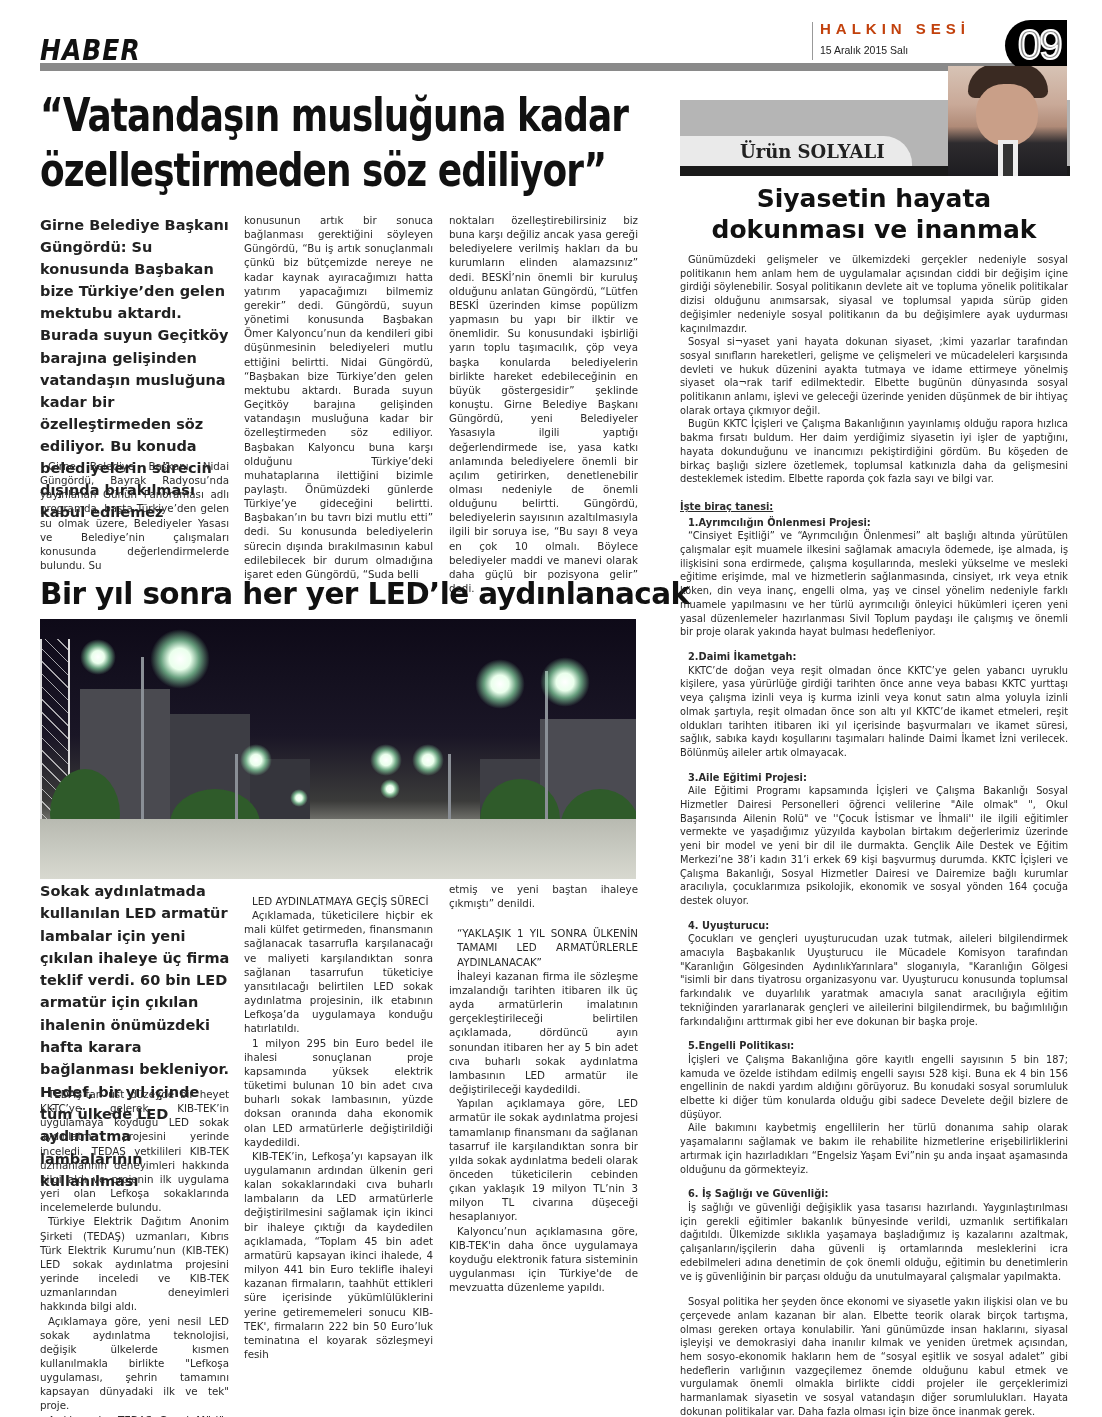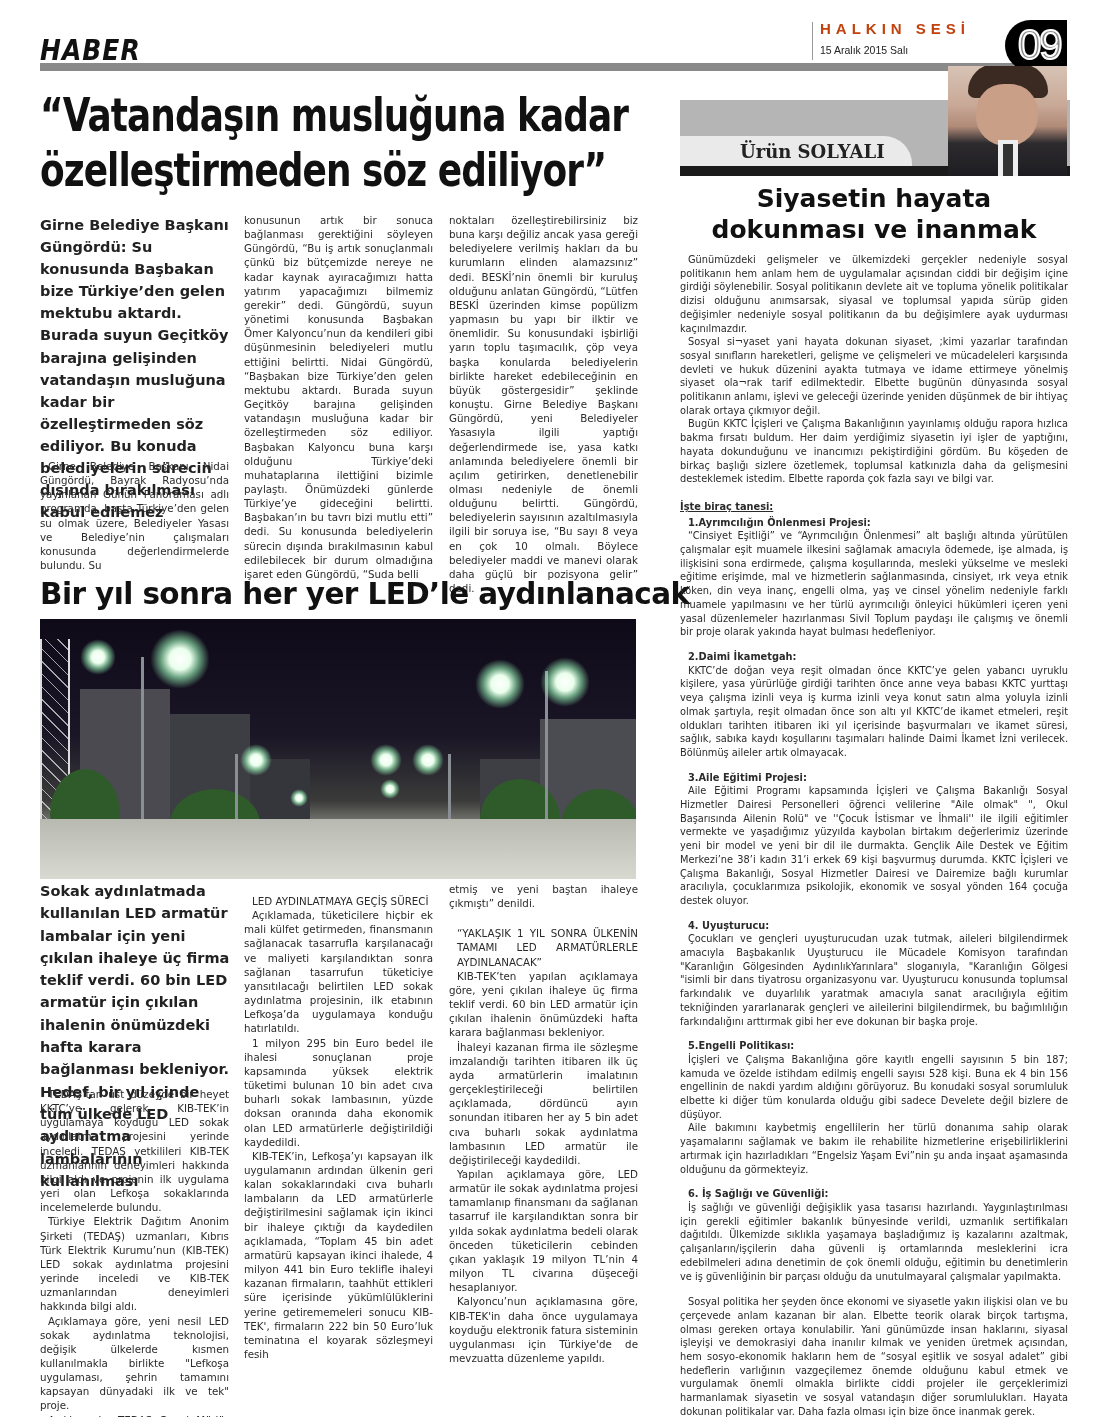--- a/index.html
+++ b/index.html
@@ -105,23 +105,22 @@
 </div>
 <div class="abs col-text" style="left:244px;top:882px;width:189px;">
   <p class="sh2" style="padding-left:8px">LED AYDINLATMAYA GEÇİŞ SÜRECİ</p>
   <p>Açıklamada, tüketicilere hiçbir ek mali külfet getirmeden, finansmanın sağlanacak tasarrufla karşılanacağı ve maliyeti karşılandıktan sonra sağlanan tasarrufun tüketiciye yansıtılacağı belirtilen LED sokak aydınlatma projesinin, ilk etabının Lefkoşa’da uygulamaya konduğu hatırlatıldı.</p>
   <p>1 milyon 295 bin Euro bedel ile ihalesi sonuçlanan proje kapsamında yüksek elektrik tüketimi bulunan 10 bin adet cıva buharlı sokak lambasının, yüzde doksan oranında daha ekonomik olan LED armatürlerle değiştirildiği kaydedildi.</p>
   <p>KIB-TEK’in, Lefkoşa’yı kapsayan ilk uygulamanın ardından ülkenin geri kalan sokaklarındaki cıva buharlı lambaların da LED armatürlerle değiştirilmesini sağlamak için ikinci bir ihaleye çıktığı da kaydedilen açıklamada, “Toplam 45 bin adet armatürü kapsayan ikinci ihalede, 4 milyon 441 bin Euro teklifle ihaleyi kazanan firmaların, taahhüt ettikleri süre içerisinde yükümlülüklerini yerine getirememeleri sonucu KIB-TEK', firmaların 222 bin 50 Euro’luk teminatına el koyarak sözleşmeyi fesih</p>
 </div>
 <div class="abs col-text" style="left:449px;top:882px;width:189px;">
   <p style="text-indent:0">etmiş ve yeni baştan ihaleye çıkmıştı” denildi.</p>
   <p class="sh2" style="padding-left:8px;margin-top:16px">“YAKLAŞIK 1 YIL SONRA ÜLKENİN TAMAMI LED ARMATÜRLERLE AYDINLANACAK”</p>
-  <p>KIB-TEK’ten yapılan açıklamaya göre, yeni çıkılan ihaleye üç firma teklif verdi. 60 bin LED armatür için çıkılan ihalenin önümüzdeki hafta karara bağlanması bekleniyor.</p>
   <p>İhaleyi kazanan firma ile sözleşme imzalandığı tarihten itibaren ilk üç ayda armatürlerin imalatının gerçekleştirileceği belirtilen açıklamada, dördüncü ayın sonundan itibaren her ay 5 bin adet cıva buharlı sokak aydınlatma lambasının LED armatür ile değiştirileceği kaydedildi.</p>
-  <p>Yapılan açıklamaya göre, LED armatür ile sokak aydınlatma projesi tamamlanıp finansmanı da sağlanan tasarruf ile karşılandıktan sonra bir yılda sokak aydınlatma bedeli olarak önceden tüketicilerin cebinden çıkan yaklaşık 19 milyon TL’nin 4 milyon TL civarına düşeceği hesaplanıyor.</p>
+  <p>Yapılan açıklamaya göre, LED armatür ile sokak aydınlatma projesi tamamlanıp finansmanı da sağlanan tasarruf ile karşılandıktan sonra bir yılda sokak aydınlatma bedeli olarak önceden tüketicilerin cebinden çıkan yaklaşık 19 milyon TL’nin 3 milyon TL civarına düşeceği hesaplanıyor.</p>
   <p>Kalyoncu’nun açıklamasına göre, KIB-TEK'in daha önce uygulamaya koyduğu elektronik fatura sisteminin uygulanması için Türkiye'de de mevzuatta düzenleme yapıldı.</p>
 </div>
 
 <div class="abs author-box">
   <div class="author-grey"></div>
   <div class="author-light"></div>
   <div class="author-black"></div>
   <div class="author-name">Ürün SOLYALI</div>
 </div>
 <div class="abs photo-person">

